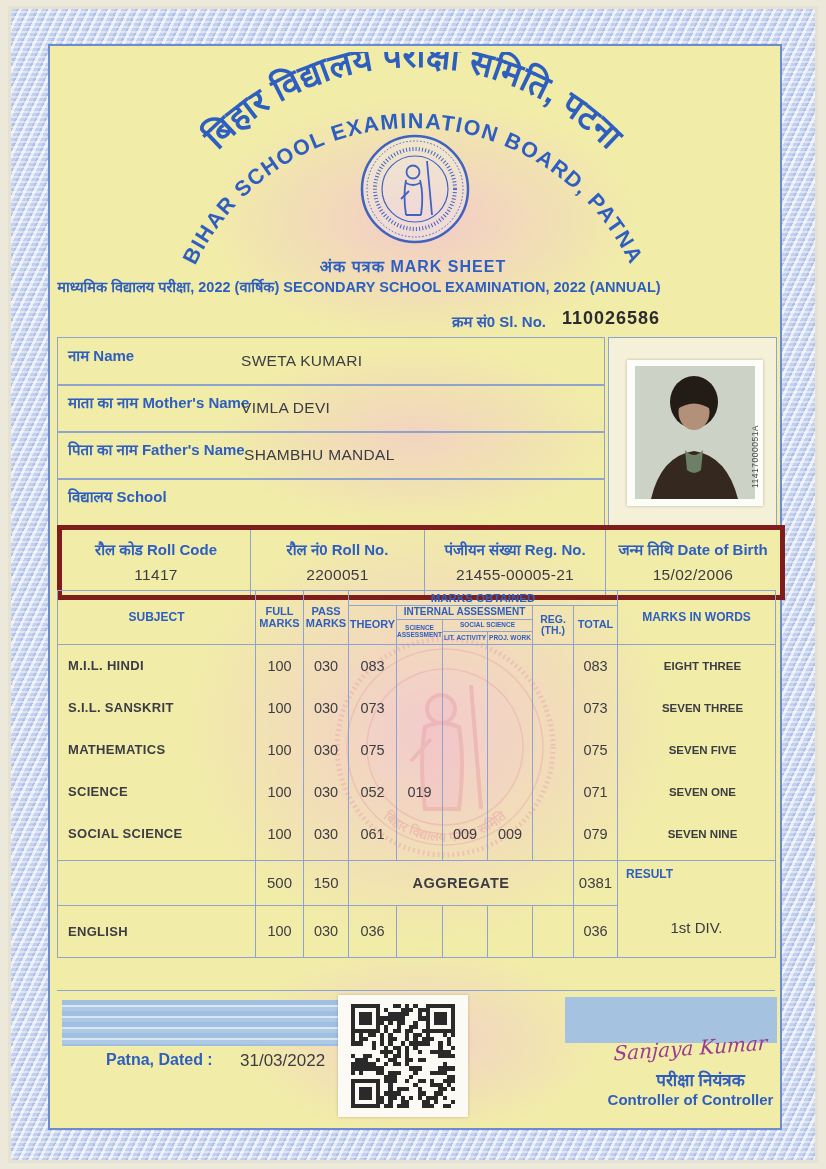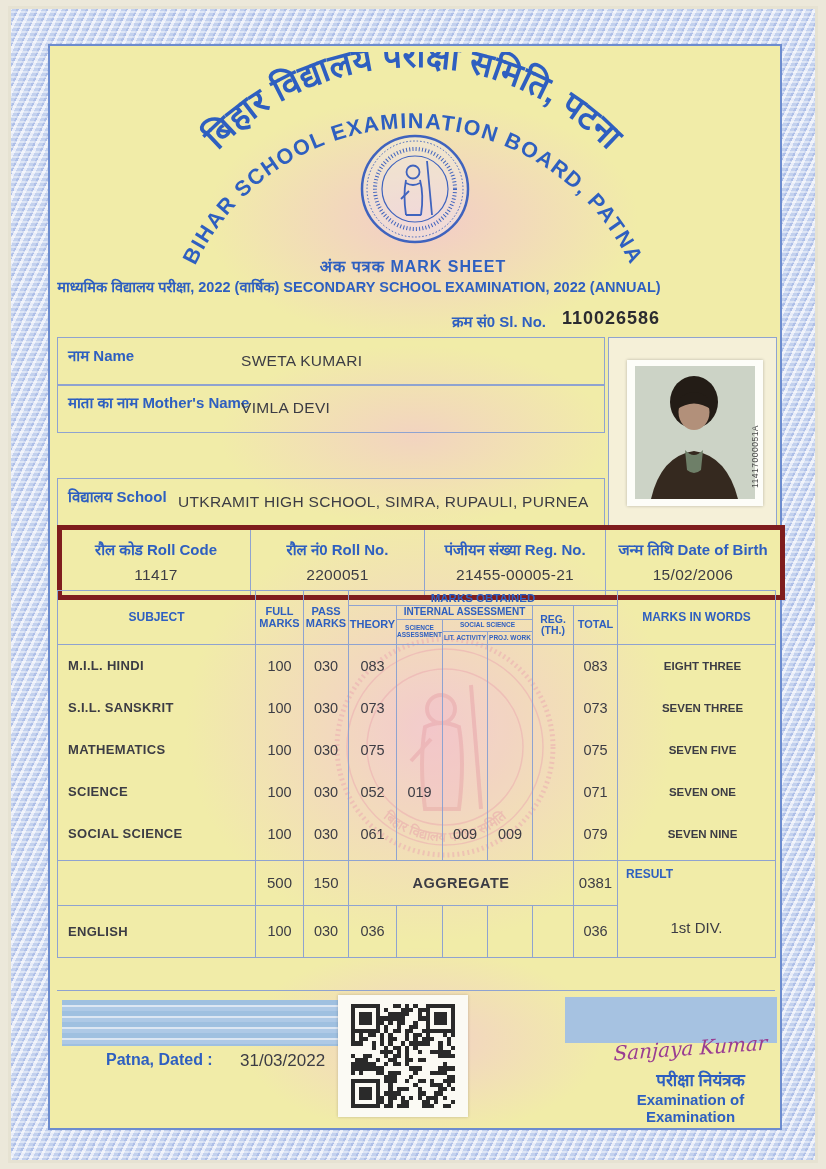--- a/index.html
+++ b/index.html
@@ -125,23 +125,26 @@
   <div class="abs slno-value">110026586</div>
 
   <div class="abs field-row" style="top:337px">
     <span class="lbl">नाम Name</span>
     <span class="val" style="left:183px">SWETA KUMARI</span>
   </div>
   <div class="abs field-row" style="top:384px">
     <span class="lbl">माता का नाम Mother's Name</span>
     <span class="val" style="left:183px">VIMLA DEVI</span>
   </div>
+  <div class="abs field-row" style="top:431px">
+    <span class="lbl">पिता का नाम Father's Name</span>
+    <span class="val" style="left:186px">SHAMBHU MANDAL</span>
+  </div>
   <div class="abs field-row" style="top:478px">
     <span class="lbl">विद्यालय School</span>
-    <span class="val" style="left:120px">UTKRAMIT HIGH SCHOOL, SIMRA, RUPAULI, PURNEA</span>
   </div>
 
   <div class="abs photo-box">
     <div class="photo-frame">
       <svg width="120" height="133" viewBox="0 0 120 133" style="position:absolute;left:8px;top:6px">
         <rect width="120" height="133" fill="#ccd3c6"></rect>
         <rect width="120" height="133" fill="url(#noise)" opacity=".0"></rect>
         <ellipse cx="59" cy="36" rx="24" ry="26" fill="#231c16"></ellipse>
         <ellipse cx="59" cy="46" rx="15.5" ry="18" fill="#b2907a"></ellipse>
         <path d="M41,36 Q59,16 77,36 L77,44 Q59,31 41,44 Z" fill="#231c16"></path>
@@ -647,14 +650,14 @@
         <rect x="72" y="96" width="4" height="4"></rect>
         <rect x="76" y="96" width="4" height="4"></rect>
         <rect x="88" y="96" width="4" height="4"></rect>
         <rect x="92" y="96" width="4" height="4"></rect>
       </svg>
   </div>
   <div class="abs patna-label blue">Patna, Dated :</div>
   <div class="abs patna-date dark">31/03/2022</div>
   <div class="abs signature">Sanjaya Kumar</div>
   <div class="abs ctrl-hi blue">परीक्षा नियंत्रक</div>
-  <div class="abs ctrl-en blue">Examination of Examination</div>
+  <div class="abs ctrl-en blue">Controller of Controller</div>
 </div>
 
 </body></html>

